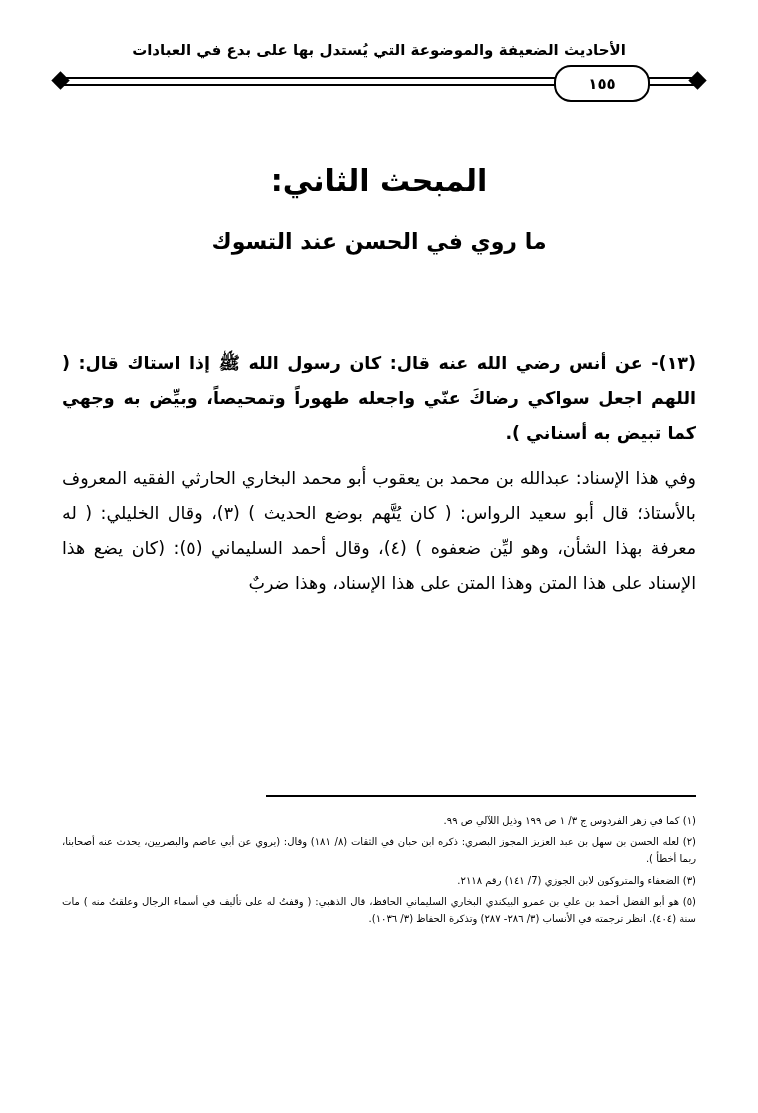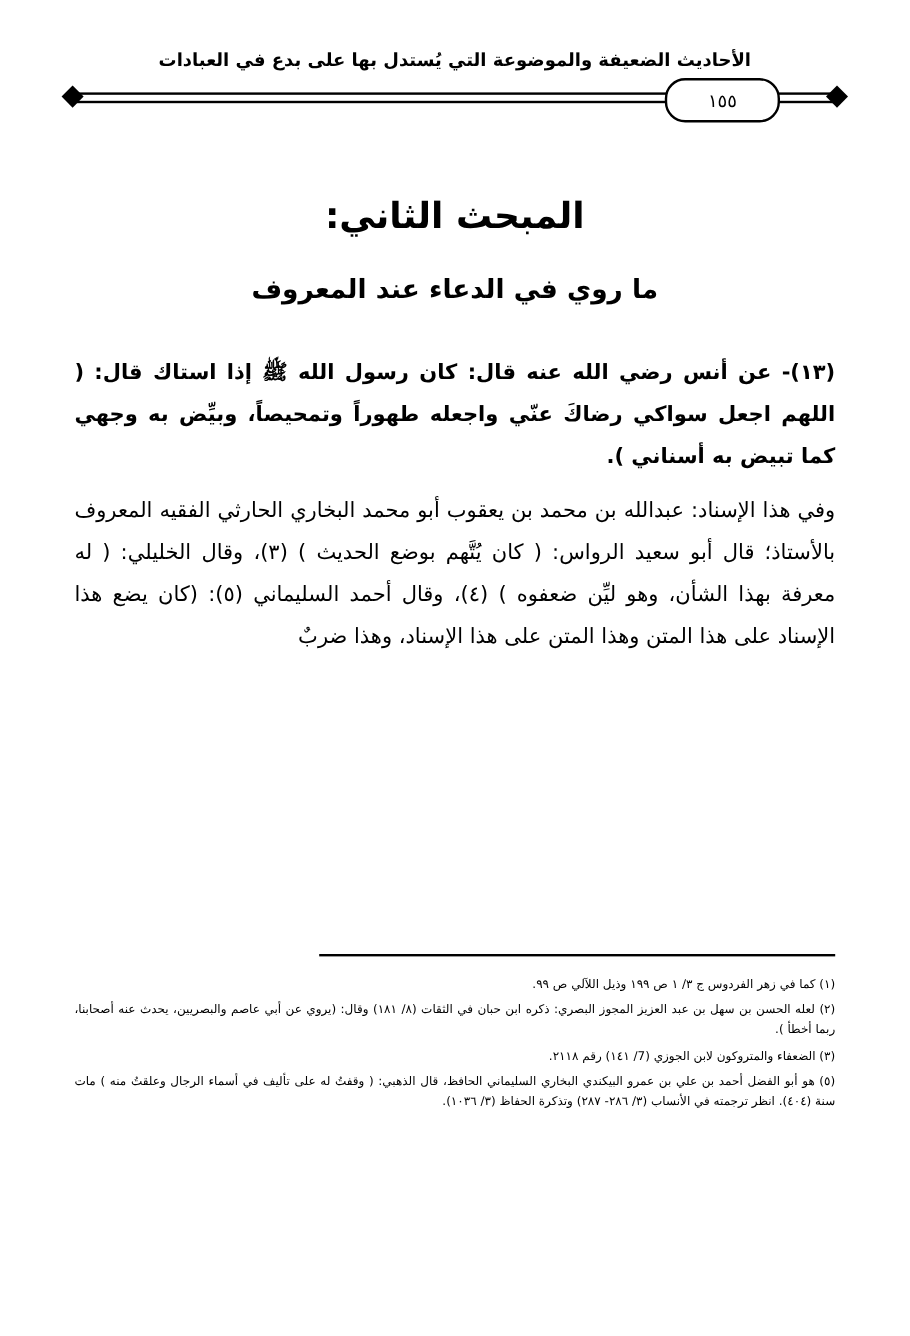--- a/index.html
+++ b/index.html
@@ -73,21 +73,21 @@
     top: -6px;
     width: 92px;
     height: 33px;
     border: 2px solid #000;
     border-radius: 17px;
     background: #fff;
     display: flex;
     align-items: center;
     justify-content: center;
     font-size: 15px;
-    font-weight: normal;
+    font-weight: bold;
     direction: rtl;
   }
 
   
   .content {
     position: absolute;
     top: 140px;
     left: 62px;
     right: 62px;
     direction: rtl;
@@ -111,21 +111,21 @@
 
   .para {
     font-size: 17.5px;
     line-height: 2.0;
     margin: 0 0 10px 0;
     text-align: justify;
     text-justify: inter-word;
     font-weight: bold;
   }
   .para.first {
-    margin-top: 36px;
+    margin-top: 88px;
   }
   .para.normal {
     font-weight: normal;
   }
 
   
   .footnote-sep {
     position: absolute;
     top: 795px;
     right: 62px;
@@ -159,21 +159,21 @@
       <div class="rule-line top"></div>
       <div class="rule-line bottom"></div>
       <div class="diamond right"></div>
       <div class="diamond left"></div>
       <div class="page-number-badge">١٥٥</div>
     </div>
   </div>
 
   <div class="content">
     <h1 class="chapter-title">المبحث الثاني:</h1>
-    <h2 class="chapter-subtitle">ما روي في الدعاء عند المعروف</h2>
+    <h2 class="chapter-subtitle">ما روي في الحسن عند التسوك</h2>
 
     <p class="para first">(١٣)- عن أنس رضي الله عنه قال: كان رسول الله ﷺ إذا استاك قال: ( اللهم اجعل سواكي رضاكَ عنّي واجعله طهوراً وتمحيصاً، وبيِّض به وجهي كما تبيض به أسناني ).</p>
     <p class="para normal">وفي هذا الإسناد: عبدالله بن محمد بن يعقوب أبو محمد البخاري الحارثي الفقيه المعروف بالأستاذ؛ قال أبو سعيد الرواس: ( كان يُتَّهم بوضع الحديث ) (٣)، وقال الخليلي: ( له معرفة بهذا الشأن، وهو ليِّن ضعفوه ) (٤)، وقال أحمد السليماني (٥): (كان يضع هذا الإسناد على هذا المتن وهذا المتن على هذا الإسناد، وهذا ضربٌ</p>
   </div>
 
   <div class="footnote-sep"></div>
 
   <div class="footnotes">
     <div class="fn">(١) كما في زهر الفردوس ج ٣/ ١ ص ١٩٩ وذيل اللآلي ص ٩٩.</div>
     <div class="fn">(٢) لعله الحسن بن سهل بن عبد العزيز المجوز البصري: ذكره ابن حبان في الثقات (٨/ ١٨١) وقال: (يروي عن أبي عاصم والبصريين، يحدث عنه أصحابنا، ربما أخطأ ).</div>

